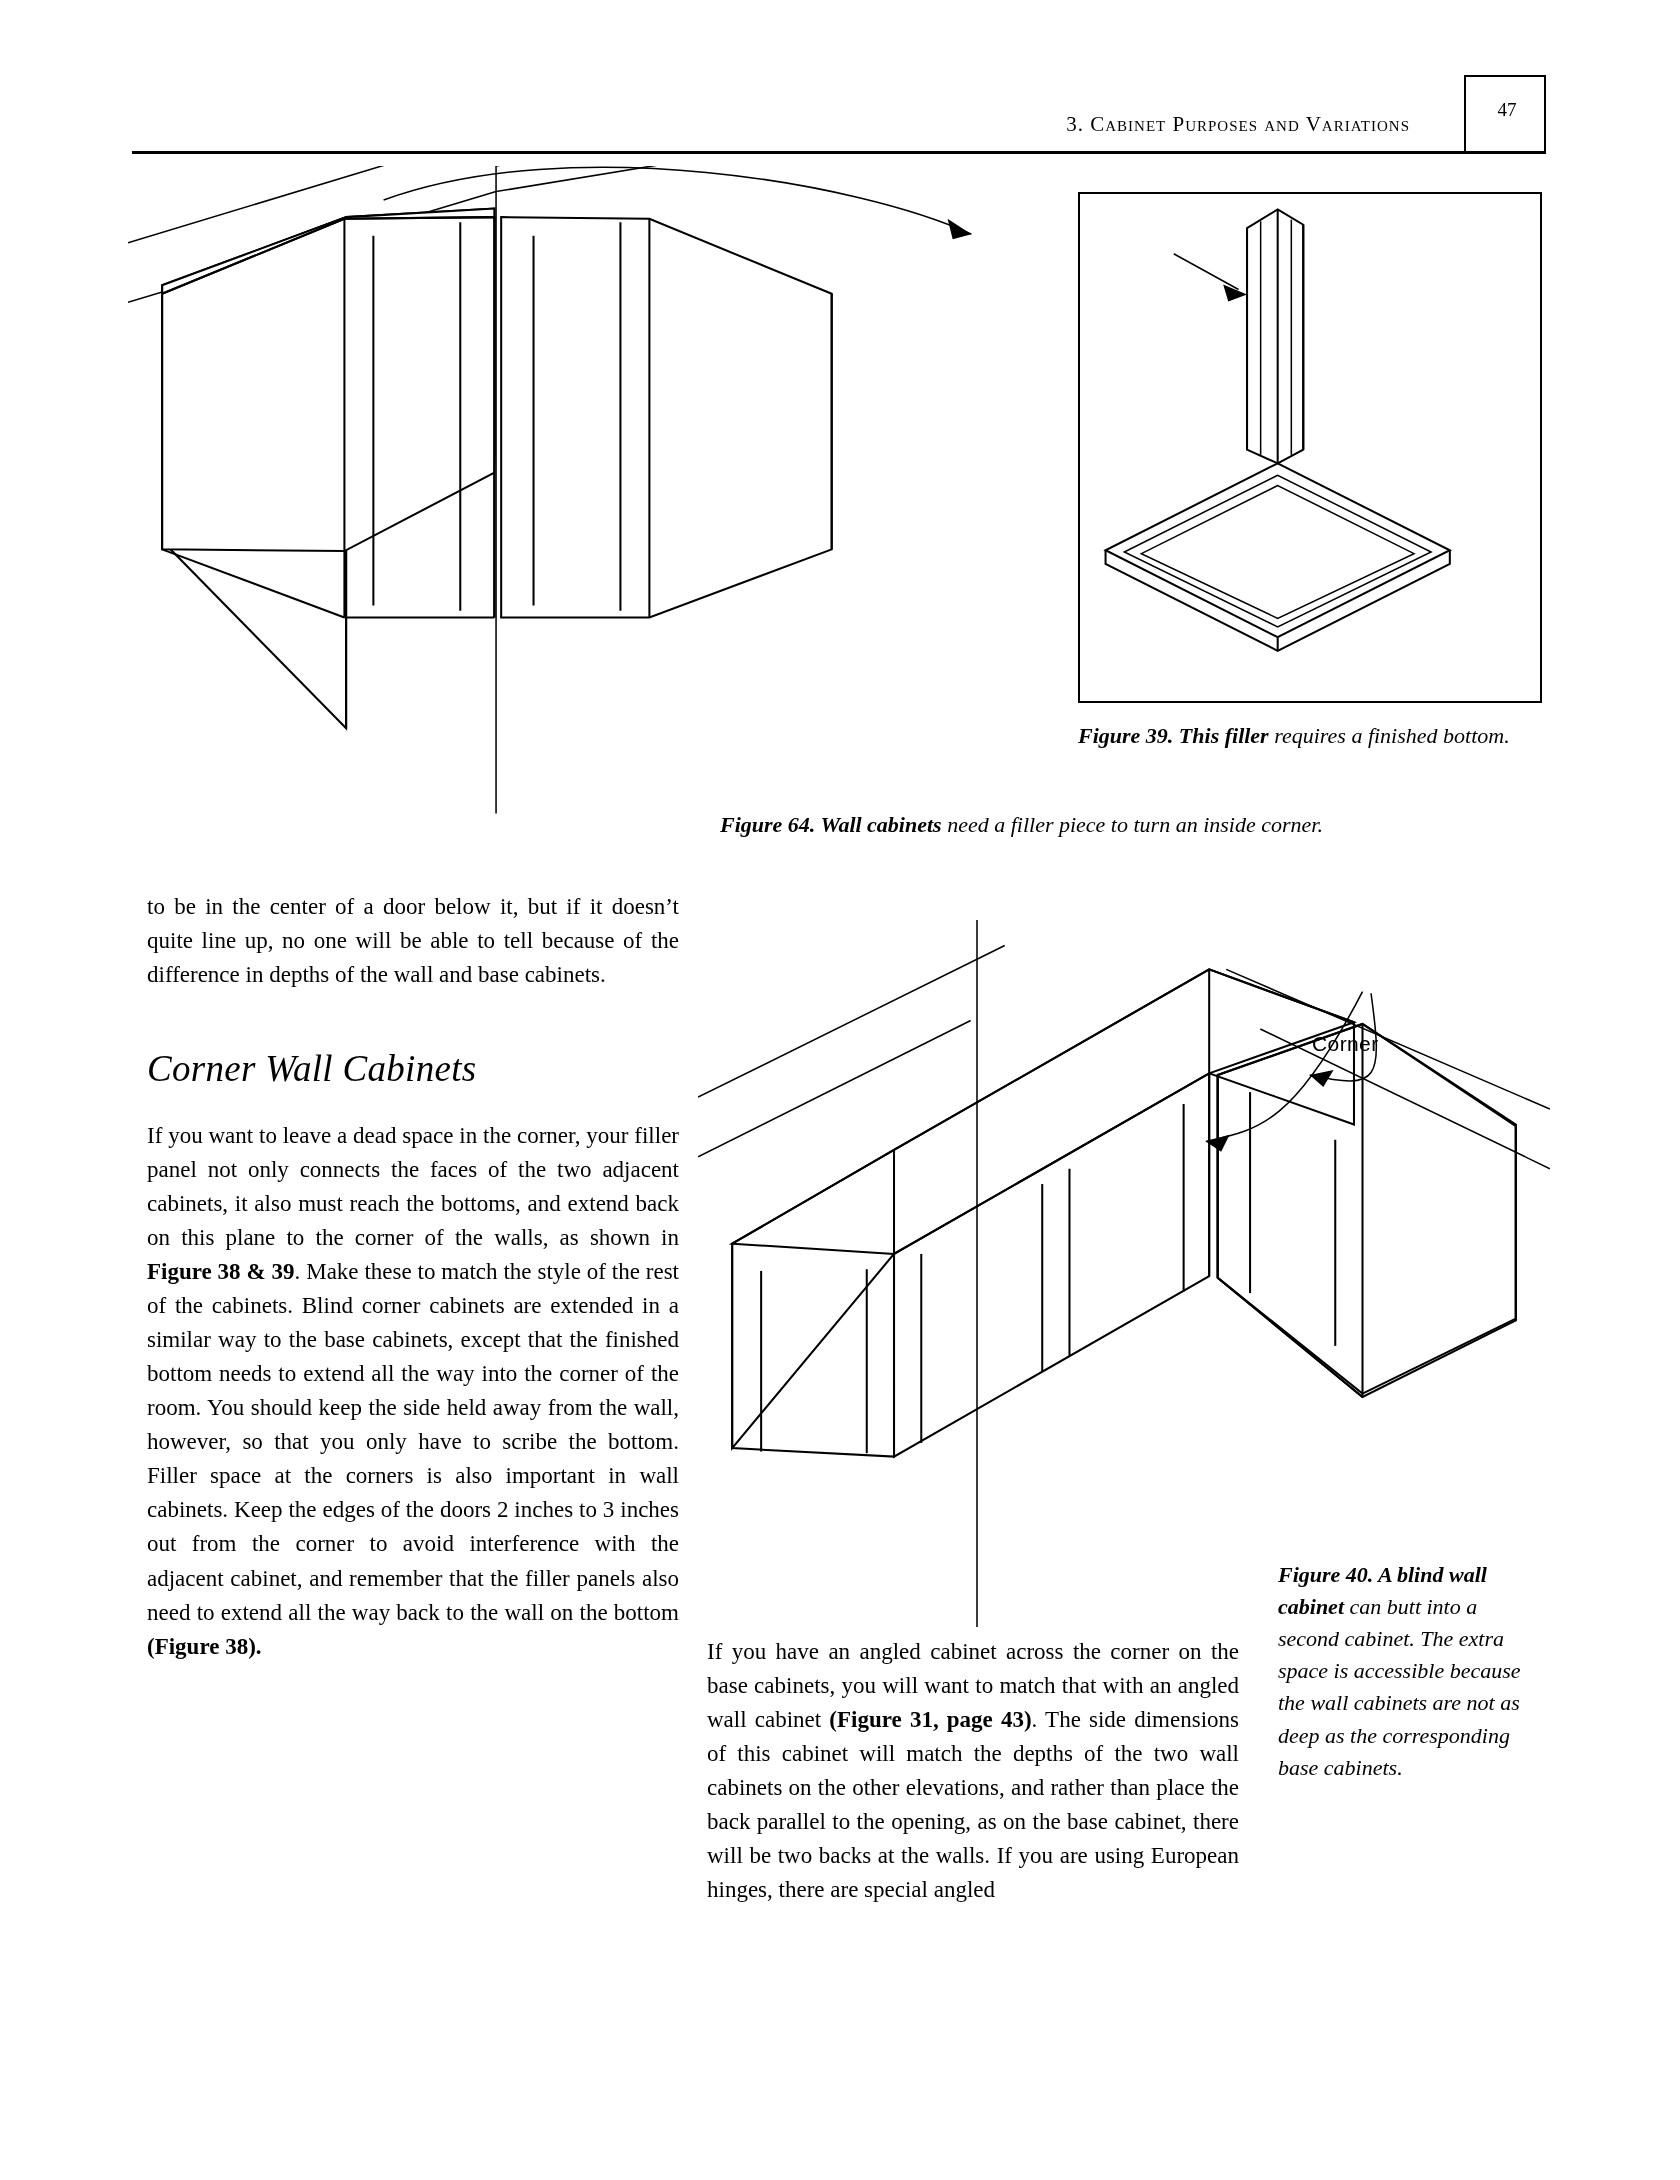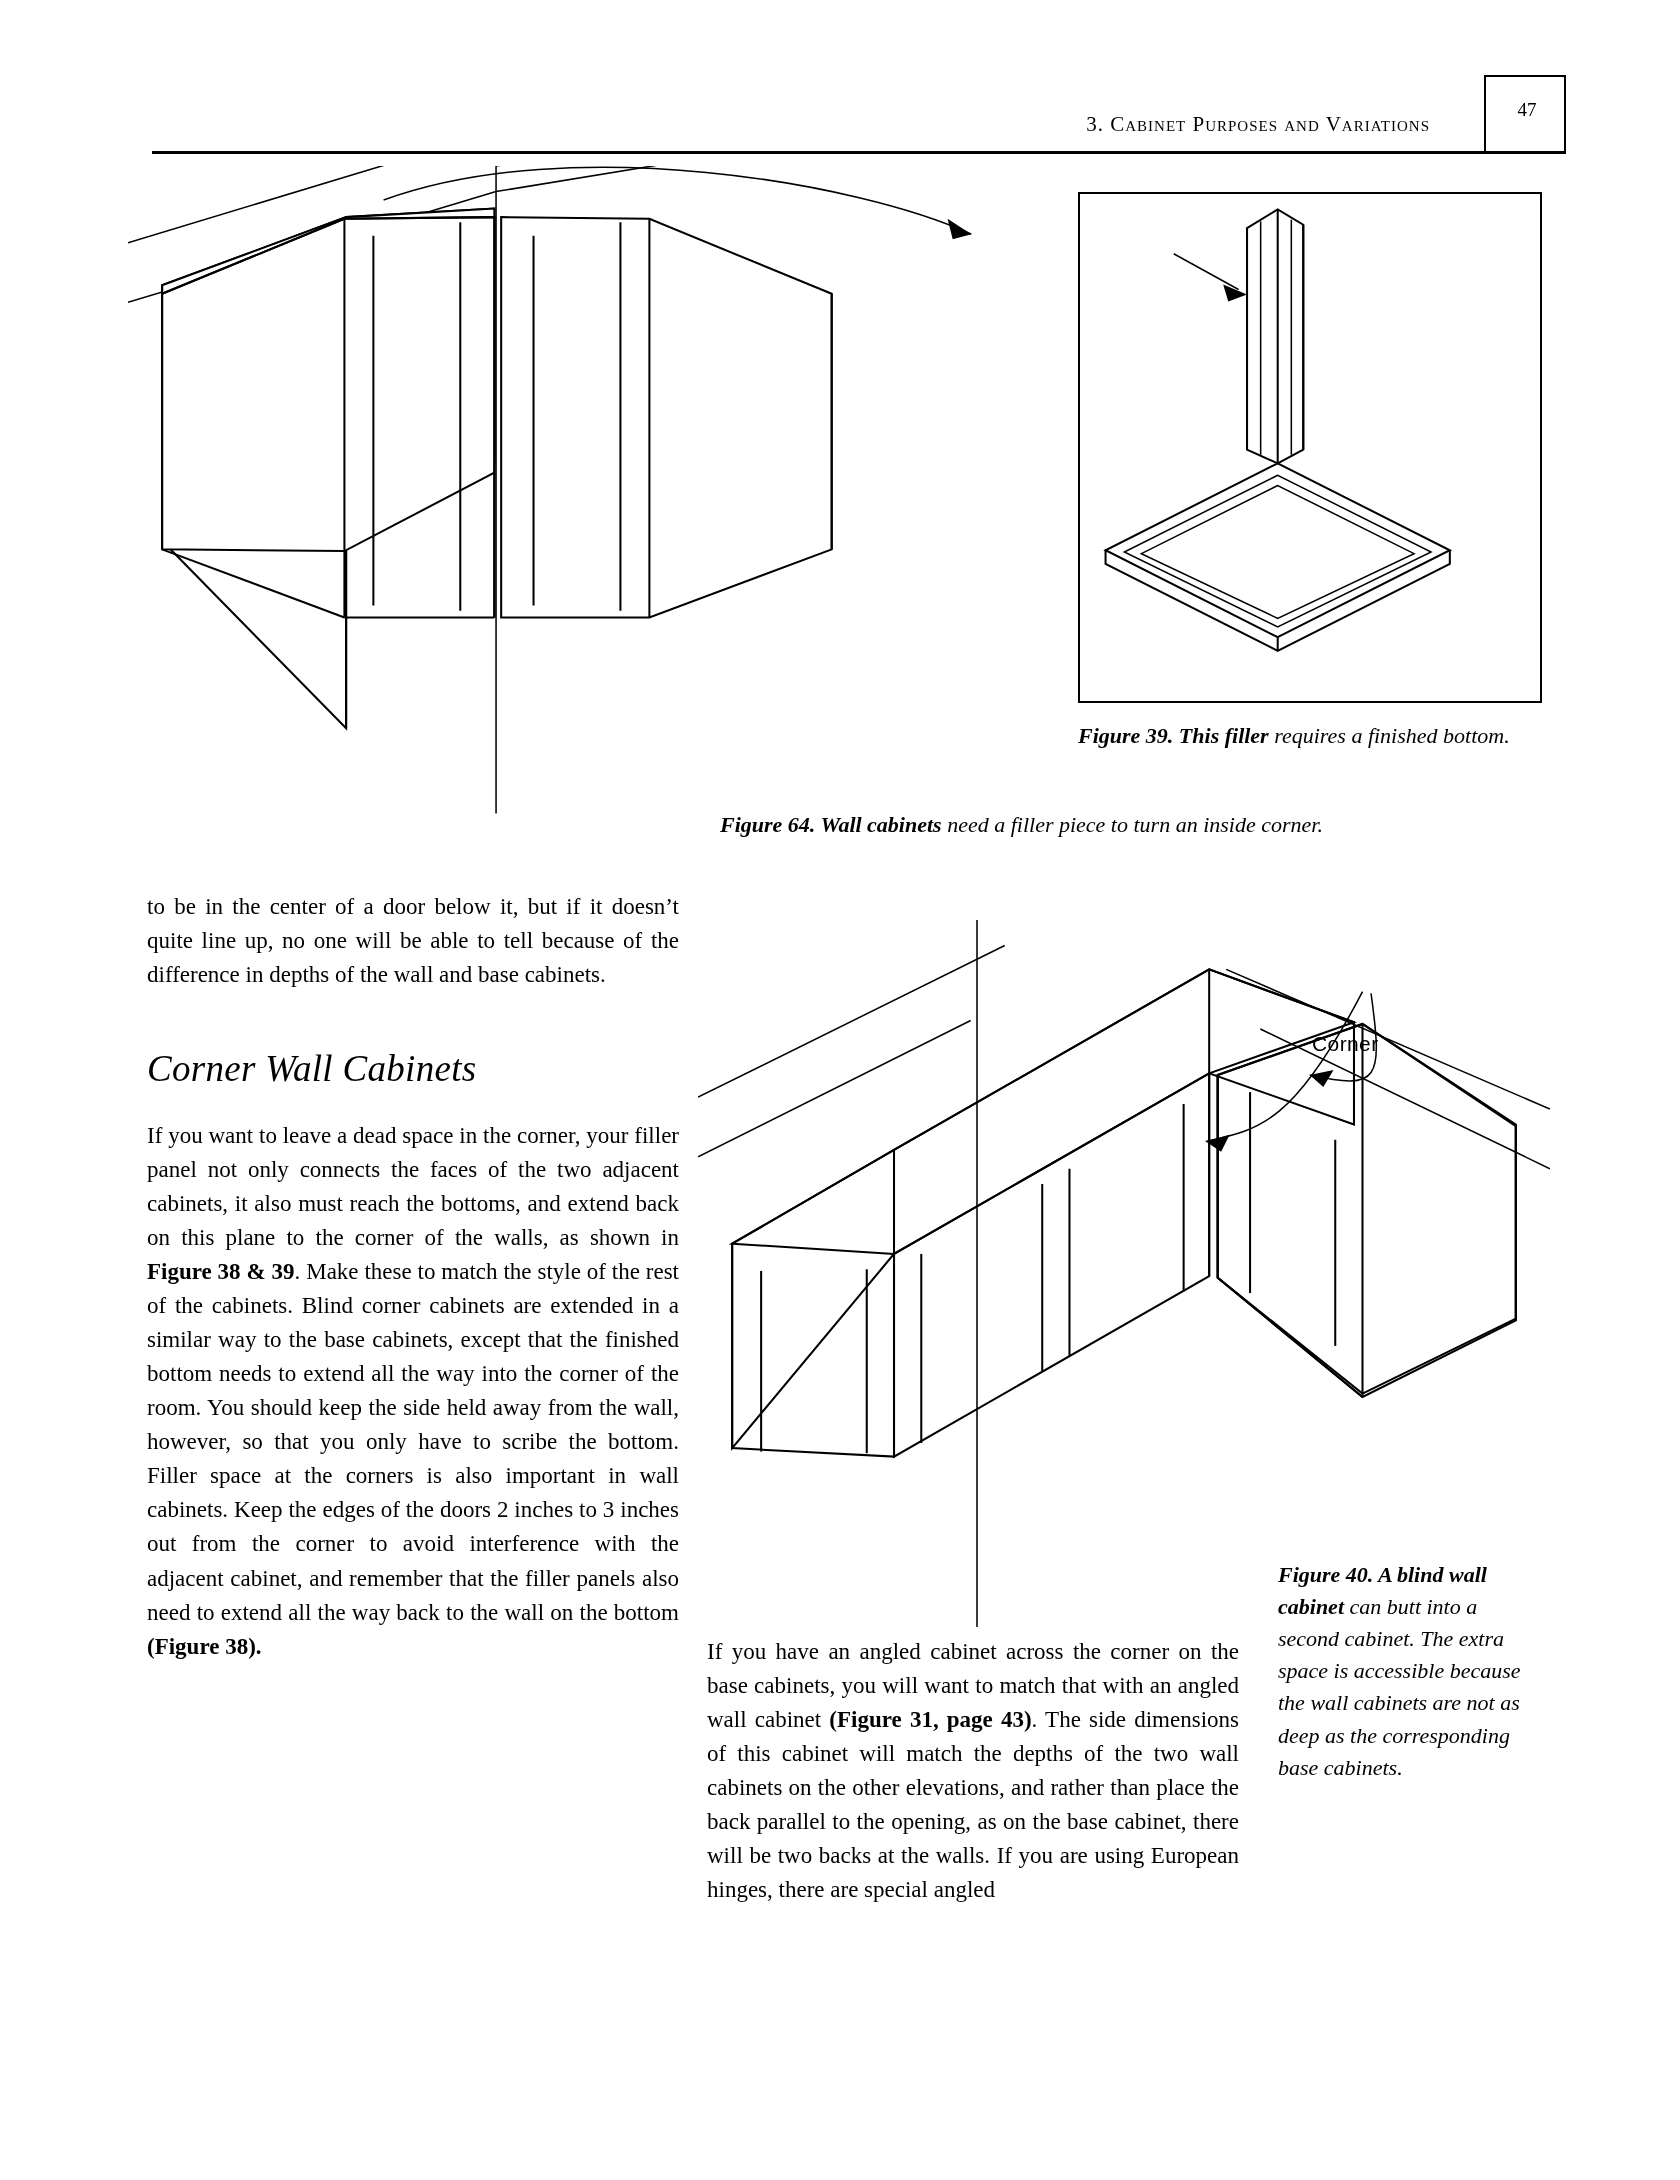--- a/index.html
+++ b/index.html
@@ -19,21 +19,21 @@
   .page {
     position: absolute;
     left: 0; top: 0;
     width: 1681px;
     height: 2181px;
   }
 
   
   .header {
     position: absolute;
-    left: 152px;
+    left: 132px;
     top: 85px;
     width: 1414px;
     height: 68px;
   }
   .header-rule {
     position: absolute;
     left: 0;
     top: 66px;
     width: 1414px;
     height: 2.6px;

